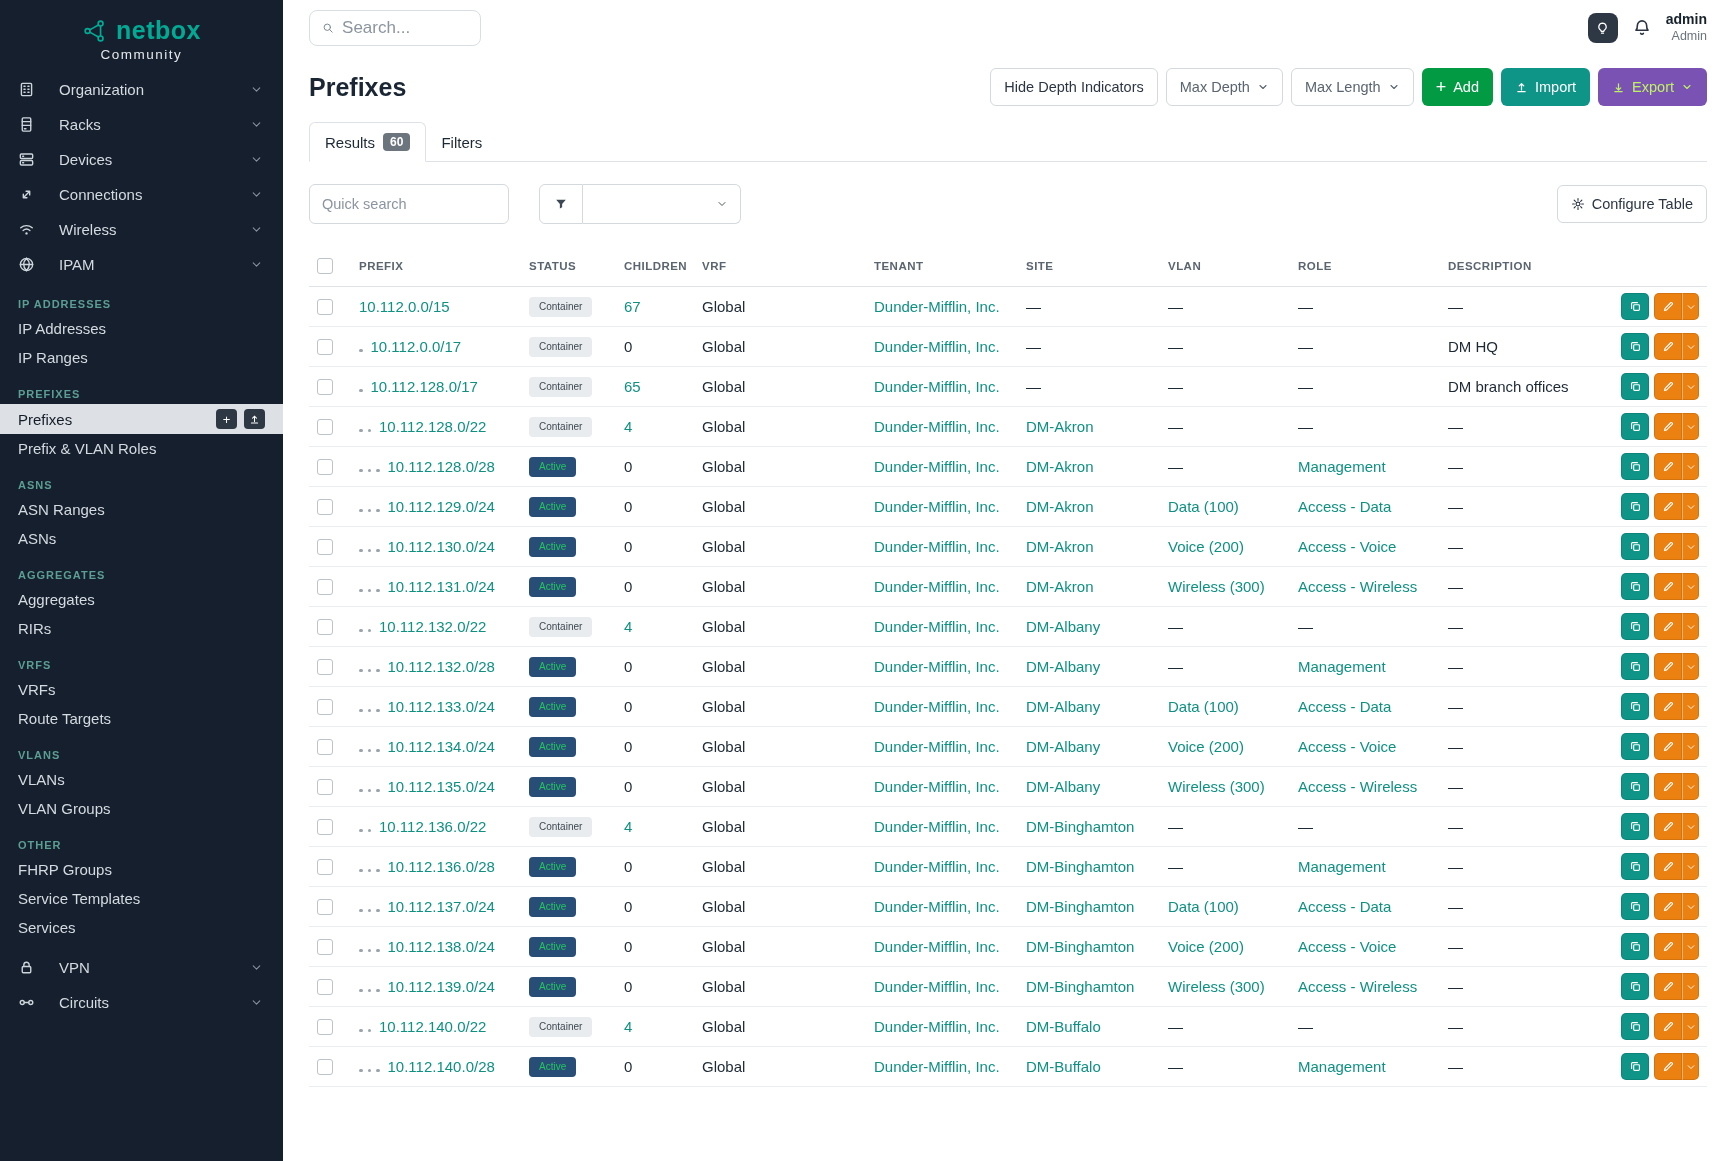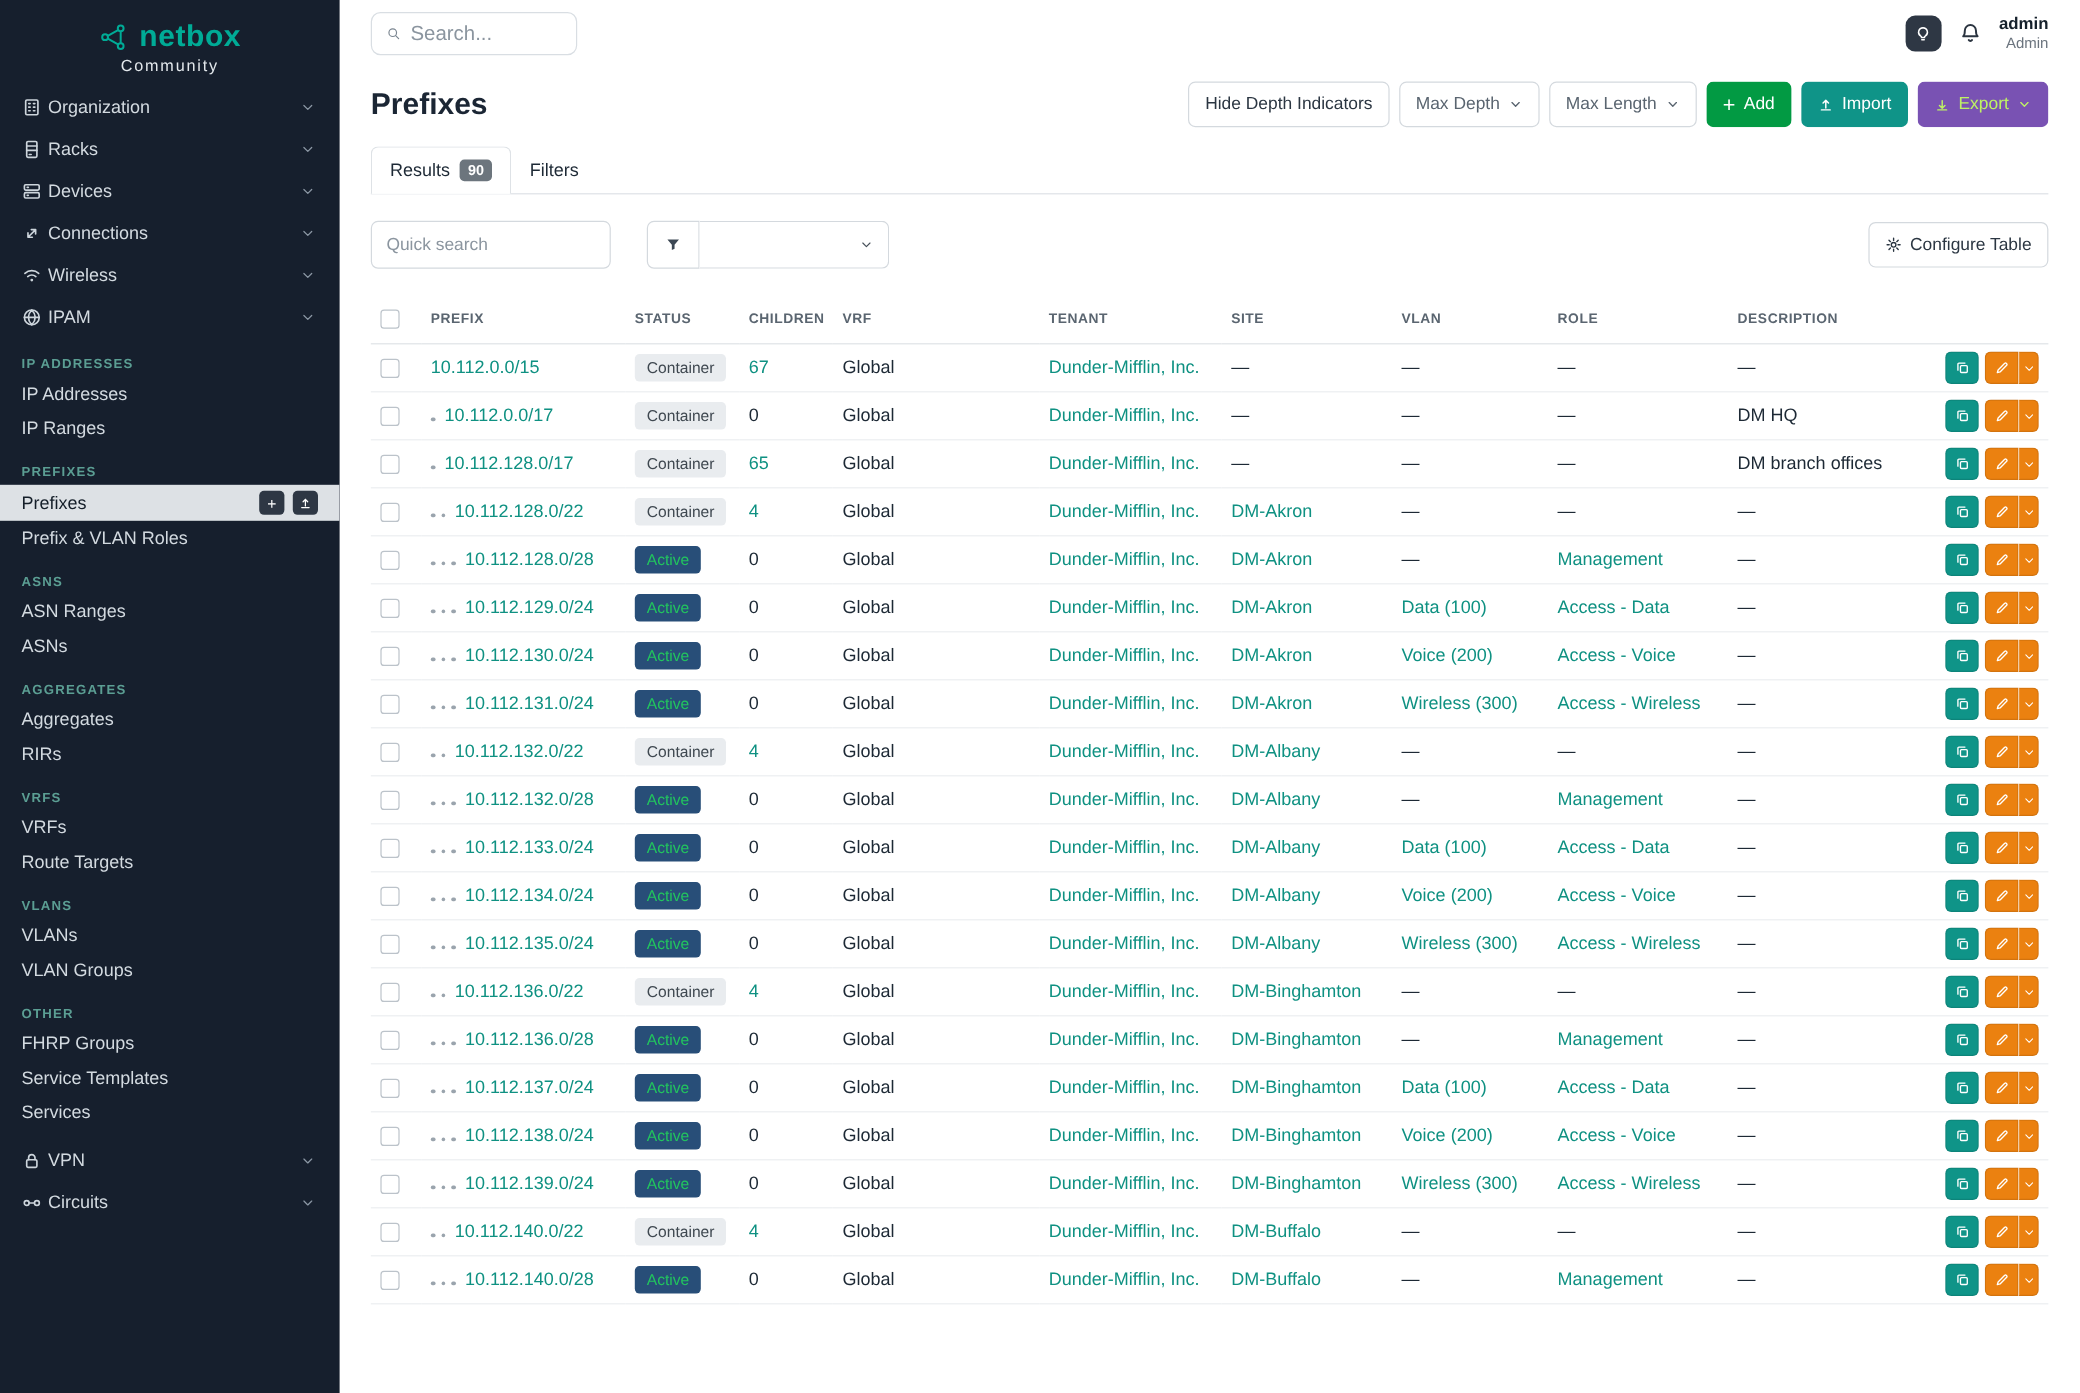--- a/index.html
+++ b/index.html
@@ -13,21 +13,21 @@
 
   
   .sidebar { width:283px; min-width:283px; background:var(--sidebar-bg,#161f2d); color:#cdd5dc; height:1161px; overflow:hidden; }
   .brand { padding:16px 0 10px; text-align:center; cursor:pointer; }
   .brand-row { display:flex; justify-content:center; align-items:center; gap:8px; }
   .brand-icon { width:26px; height:26px; color:var(--teal-bright,#00ab96); }
   .brand-icon svg { stroke:currentColor; fill:none; stroke-width:1.8; width:100%; height:100%; }
   .brand-name { color:var(--teal-bright,#00ab96); font-size:25px; font-weight:700; letter-spacing:.5px; }
   .brand-sub { margin-top:2px; color:#e3e8ec; font-size:13.5px; letter-spacing:1.5px; }
 
-  .nav-item { display:flex; align-items:center; gap:5px; padding:9px 20px 9px 18px; font-size:15px; color:#d3dae0; cursor:pointer; }
+  .nav-item { display:flex; align-items:center; gap:24px; padding:9px 20px 9px 18px; font-size:15px; color:#d3dae0; cursor:pointer; }
   .nav-icon { width:17px; height:17px; color:#cdd5dc; flex:0 0 auto; }
   .nav-label { flex:1; }
   .chev { width:13px; height:13px; color:#8a96a3; }
 
   .side-section { margin-top:4px; }
   .section-title { padding:12px 18px 4px; font-size:11px; font-weight:700; letter-spacing:.09em; color:var(--section-teal,#5b9e93); }
   .section-item { display:flex; align-items:center; padding:5px 18px; font-size:15px; color:#d3dae0; cursor:pointer; min-height:29px; }
   .section-item-label { flex:1; }
   .section-item.active { background:#dde1e5; color:#141e29; }
   .item-actions { display:none; gap:7px; align-items:center; }
@@ -87,21 +87,21 @@
   .gear { width:14px; height:14px; color:#2b3642; }
   .gear svg { stroke:currentColor; fill:none; stroke-width:1.3; stroke-linecap:round; width:100%; height:100%; }
 
   table { width:100%; border-collapse:collapse; table-layout:fixed; }
   th { font-size:11.5px; font-weight:700; color:#5a6570; text-transform:uppercase; letter-spacing:.04em; text-align:left; padding:8px 8px 12px; border-bottom:1px solid #dfe3e7; }
   td { padding:6px 8px; border-bottom:1px solid #ebeef1; font-size:15px; height:40px; vertical-align:middle; color:#1d2935; }
   input[type="checkbox"] { appearance:none; -webkit-appearance:none; width:16px; height:16px; border:1px solid #bcc3ca; border-radius:3px; background:#fff; cursor:pointer; display:block; }
   .link { color:var(--teal,#0f9182); text-decoration:none; cursor:pointer; }
   .depth-dots { display:inline-flex; gap:5px; margin-right:8px; align-items:center; }
   .depth-dots i { width:3.5px; height:3.5px; border-radius:50%; background:#9aa4ad; }
-  .status-badge { display:inline-block; font-size:13px; font-weight:500; padding:4px 10px; border-radius:4px; line-height:1.2; white-space:nowrap; }
+  .status-badge { display:inline-block; font-size:10px; font-weight:500; padding:4px 10px; border-radius:4px; line-height:1.2; white-space:nowrap; }
   .badge-container { background:var(--container-badge,#e9ecef); color:#3f4850; }
   .badge-active { background:var(--active-badge,#284e78); color:#22c55e; }
   .desc-cell { white-space:nowrap; overflow:hidden; text-overflow:ellipsis; }
   .actions-cell { text-align:right; white-space:nowrap; }
   .act-btn { display:inline-flex; align-items:center; justify-content:center; height:27px; border:1px solid rgba(0,0,0,.1); cursor:pointer; vertical-align:middle; }
   .act-btn svg { width:13px; height:13px; stroke:#fff; fill:none; stroke-width:1.4; stroke-linecap:round; stroke-linejoin:round; }
   .act-copy { width:28px; background:var(--copy-teal,#0f9488); border-radius:5px; margin-right:5px; }
   .edit-group { display:inline-flex; vertical-align:middle; }
   .act-edit { width:28px; background:var(--edit-orange,#eb8110); border-radius:5px 0 0 5px; }
   .act-caret { width:17px; background:var(--edit-orange,#eb8110); border-radius:0 5px 5px 0; border-left:1px solid rgba(255,255,255,.4); }
@@ -430,21 +430,21 @@
               <path d="M4 6l4 4 4-4"></path>
             </svg>
           </span>
       </button>
     </div>
   </div>
 
   <div class="tabs">
     <div class="tab active">
       <span>Results</span>
-      <span class="count-badge">90</span>
+      <span class="count-badge">60</span>
     </div>
     <div class="tab">
       <span>Filters</span>
     </div>
   </div>
 
   <div class="content">
     <div class="controls">
       <input class="quick-search" placeholder="Quick search" style="">
       <div class="filter-group">

